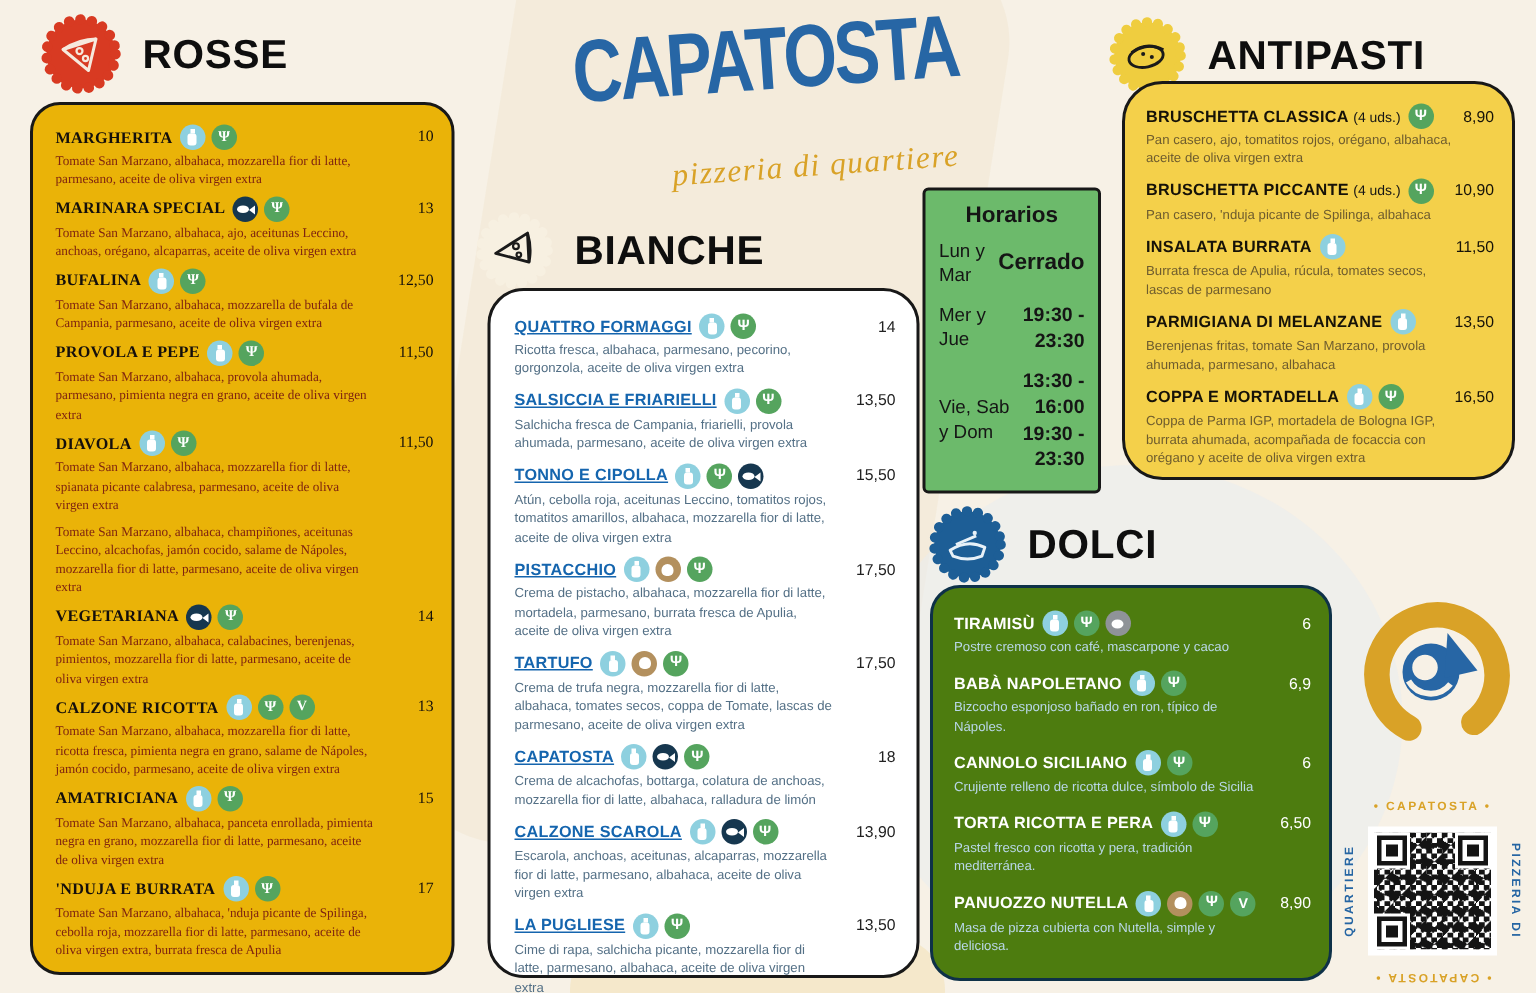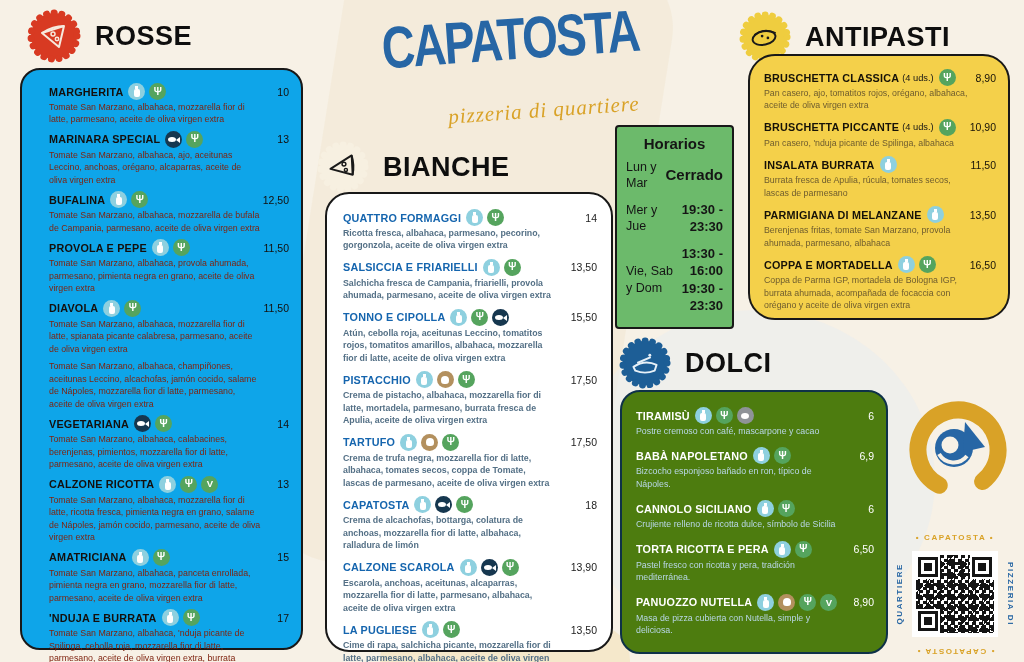--- a/index.html
+++ b/index.html
@@ -11,41 +11,41 @@
   .blob-c{left:380px;top:625px;width:250px;height:70px;background:#f4e6c4;border-radius:40px;opacity:.8;}
   .layer{position:absolute;inset:0;z-index:1;}
 
   
   .sec-hdr{position:absolute;display:flex;align-items:center;gap:13px;}
   .sec-title{font-size:27px;font-weight:800;letter-spacing:.5px;color:#0e0e0e;}
   .stamp{flex:0 0 auto;}
 
   
   .menu-box{position:absolute;box-sizing:border-box;border:2px solid #181818;}
-  .box-rosse{left:20px;top:68px;width:283px;height:582px;background:#0ea5e9;border-radius:20px;padding:13px 12px 8px 27px;}
+  .box-rosse{left:20px;top:68px;width:283px;height:582px;background:#eab308;border-radius:20px;padding:13px 12px 8px 15px;font-family:Liberation Serif, serif;}
   .box-bianche{left:325px;top:192px;width:288px;height:460px;background:#ffffff;border-radius:24px;padding:15px 14px 8px 16px;}
   .box-antipasti{left:748px;top:54px;width:262px;height:266px;background:#f4d04a;border-radius:27px;padding:13px 12px 8px 14px;}
   .box-dolci{left:620px;top:390px;width:268px;height:264px;background:#4d7c0f;border-radius:20px;border-color:#0e3148;padding:15px 12px 8px 14px;}
   .box-hours{left:615px;top:125px;width:119px;height:204px;background:#6cba6b;border-radius:4px;padding:8px 9px;box-sizing:border-box;}
 
   
   .mi{margin-bottom:5px;}
   .mi-head{display:flex;align-items:center;gap:5px;}
   .mi-name{font-weight:800;font-size:10.8px;letter-spacing:.2px;white-space:nowrap;}
   .mi-suffix{font-size:9.3px;margin-left:-2px;white-space:nowrap;}
   .mi-price{margin-left:auto;font-size:10.5px;}
   .mi-desc{font-size:8.8px;line-height:1.42;max-width:212px;margin-top:1px;}
 
   .box-rosse .mi-name{color:#140f0c;}
   .box-rosse .mi-desc{color:#7f2410;}
   .box-rosse .mi-price{color:#140f0c;}
 
   .box-bianche .mi{margin-bottom:7px;}
-  .box-bianche .mi-name{color:#1565ae;}
-  .box-bianche .mi-desc{color:#547086;font-weight:bold;}
+  .box-bianche .mi-name{color:#1565ae;text-decoration:underline;}
+  .box-bianche .mi-desc{color:#547086;}
   .box-bianche .mi-price{color:#222;}
 
   .box-antipasti .mi{margin-bottom:7px;}
   .box-antipasti .mi-name{color:#161208;}
   .box-antipasti .mi-desc{color:#6e5c2e;}
   .box-antipasti .mi-price{color:#161208;}
 
   .box-dolci .mi{margin-bottom:10px;}
   .box-dolci .mi-name{color:#ffffff;}
   .box-dolci .mi-desc{color:#b9d7e8;}

